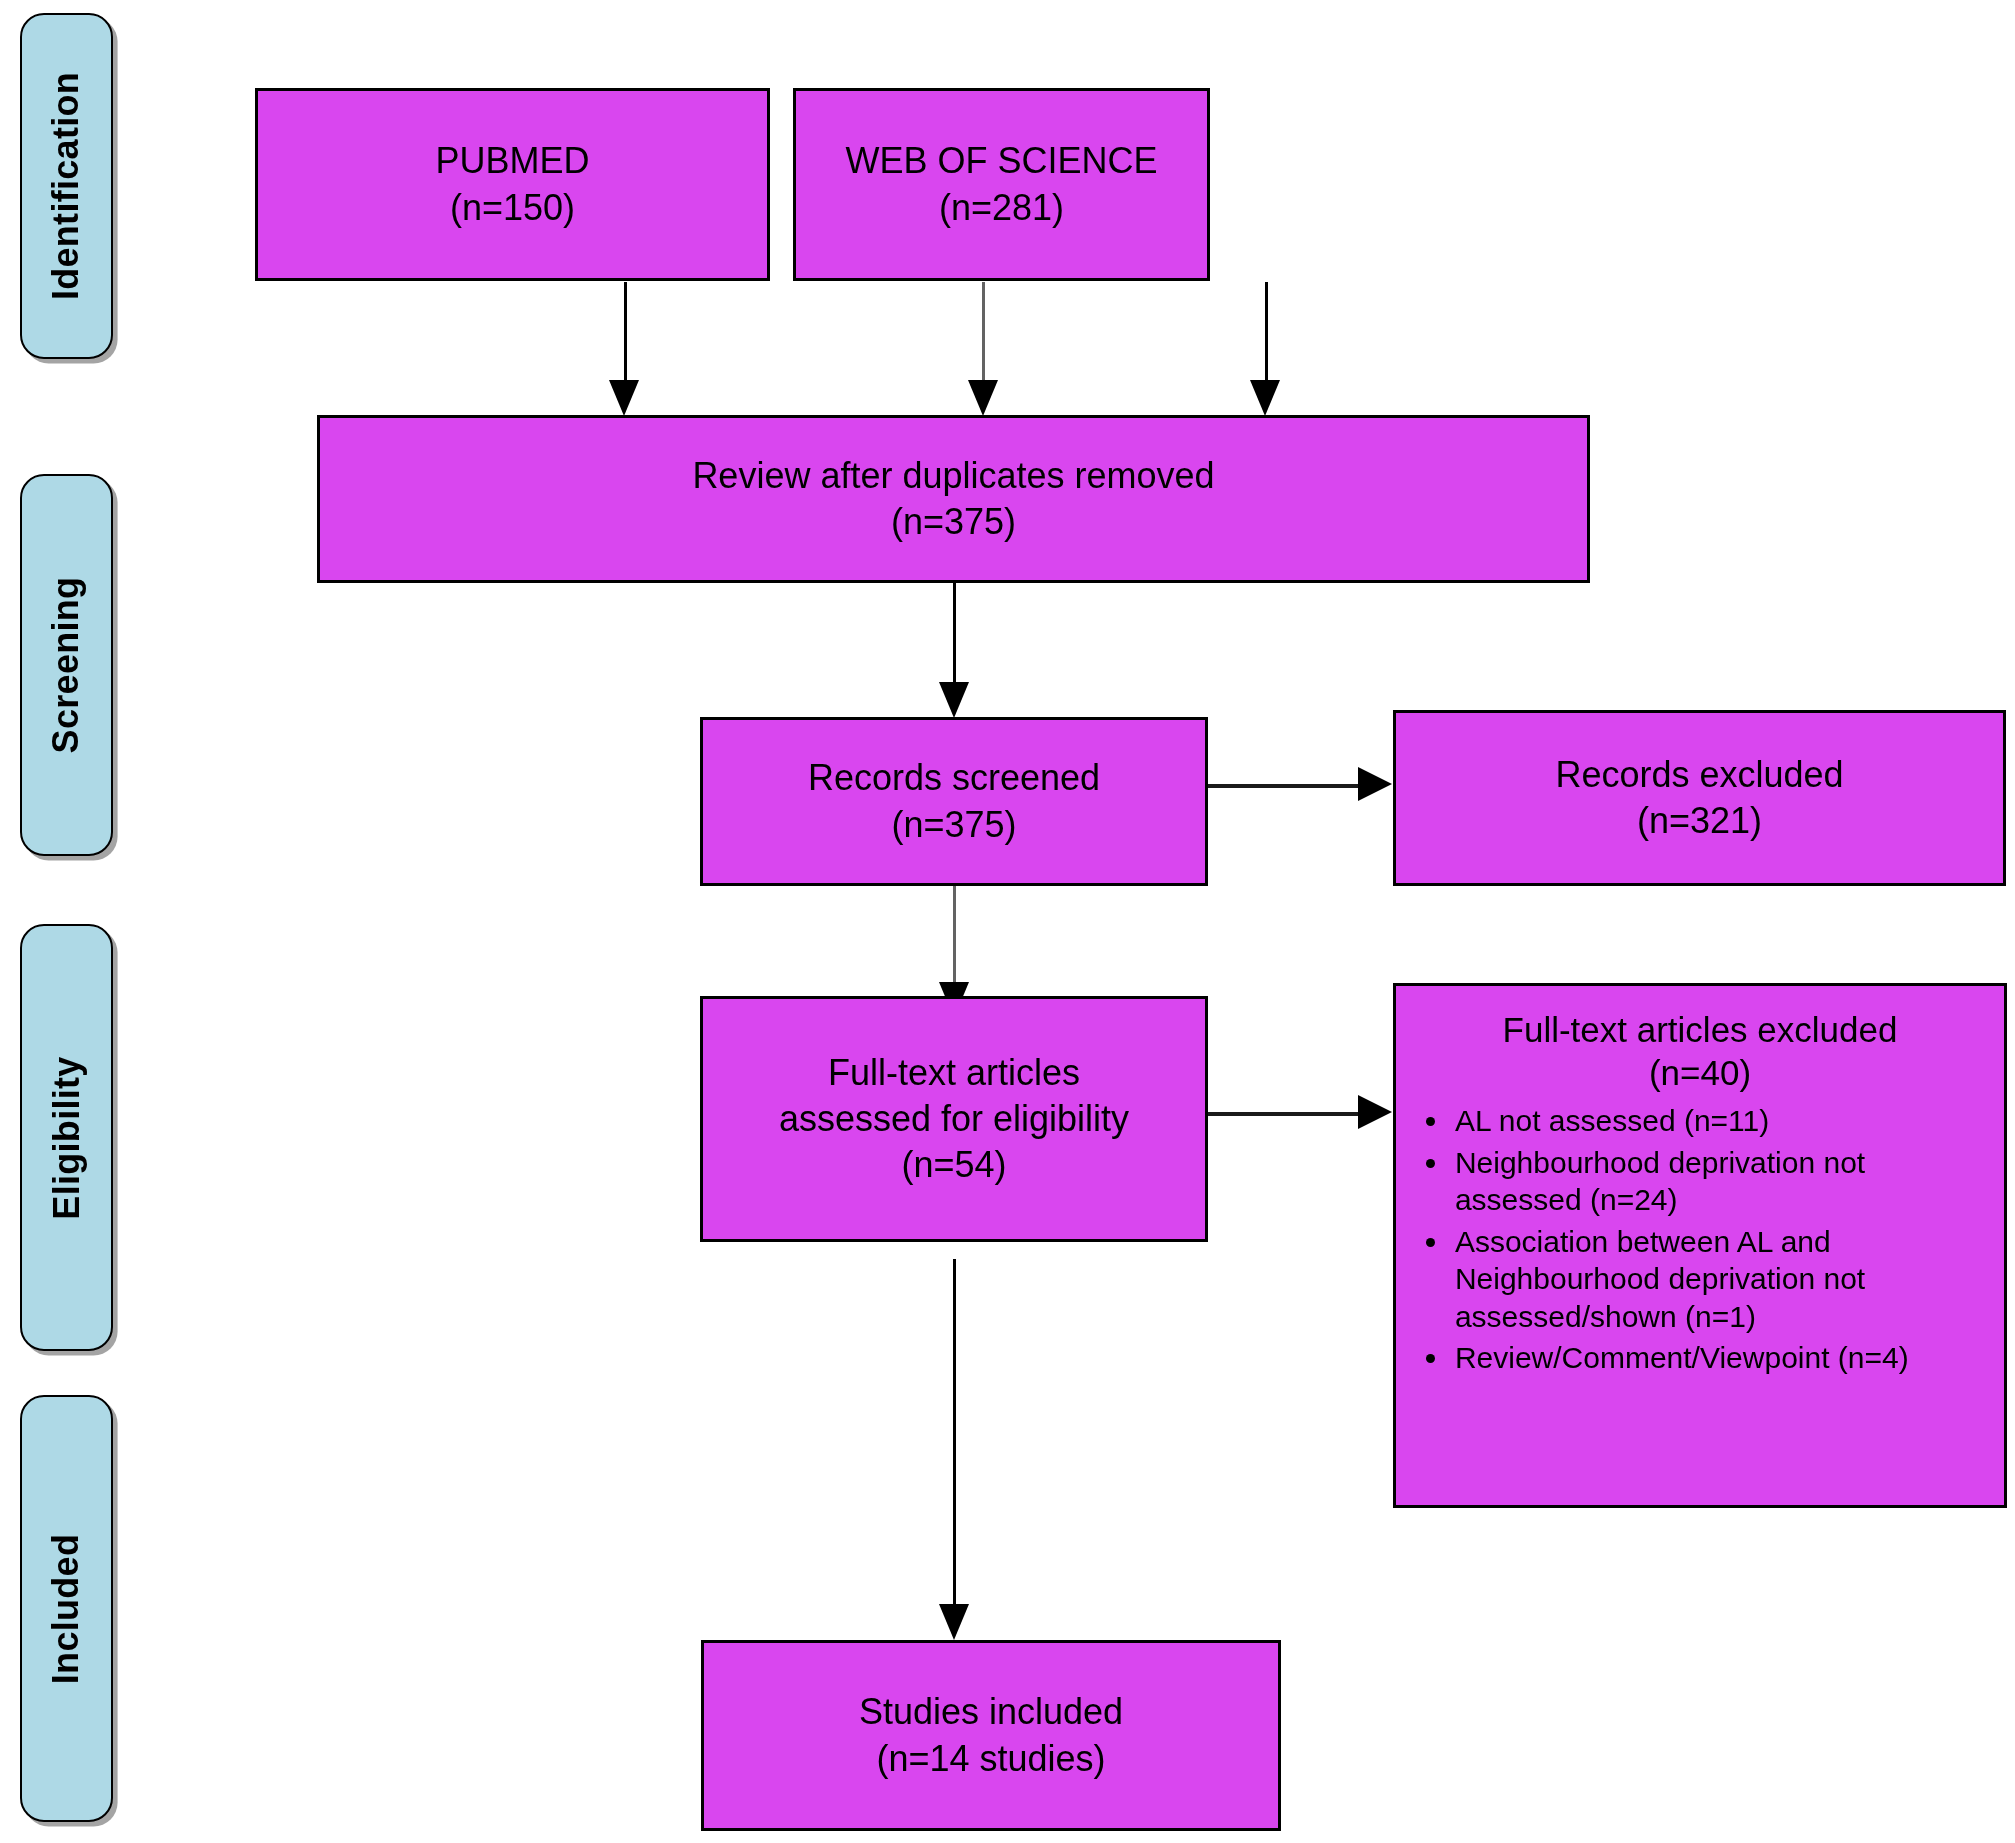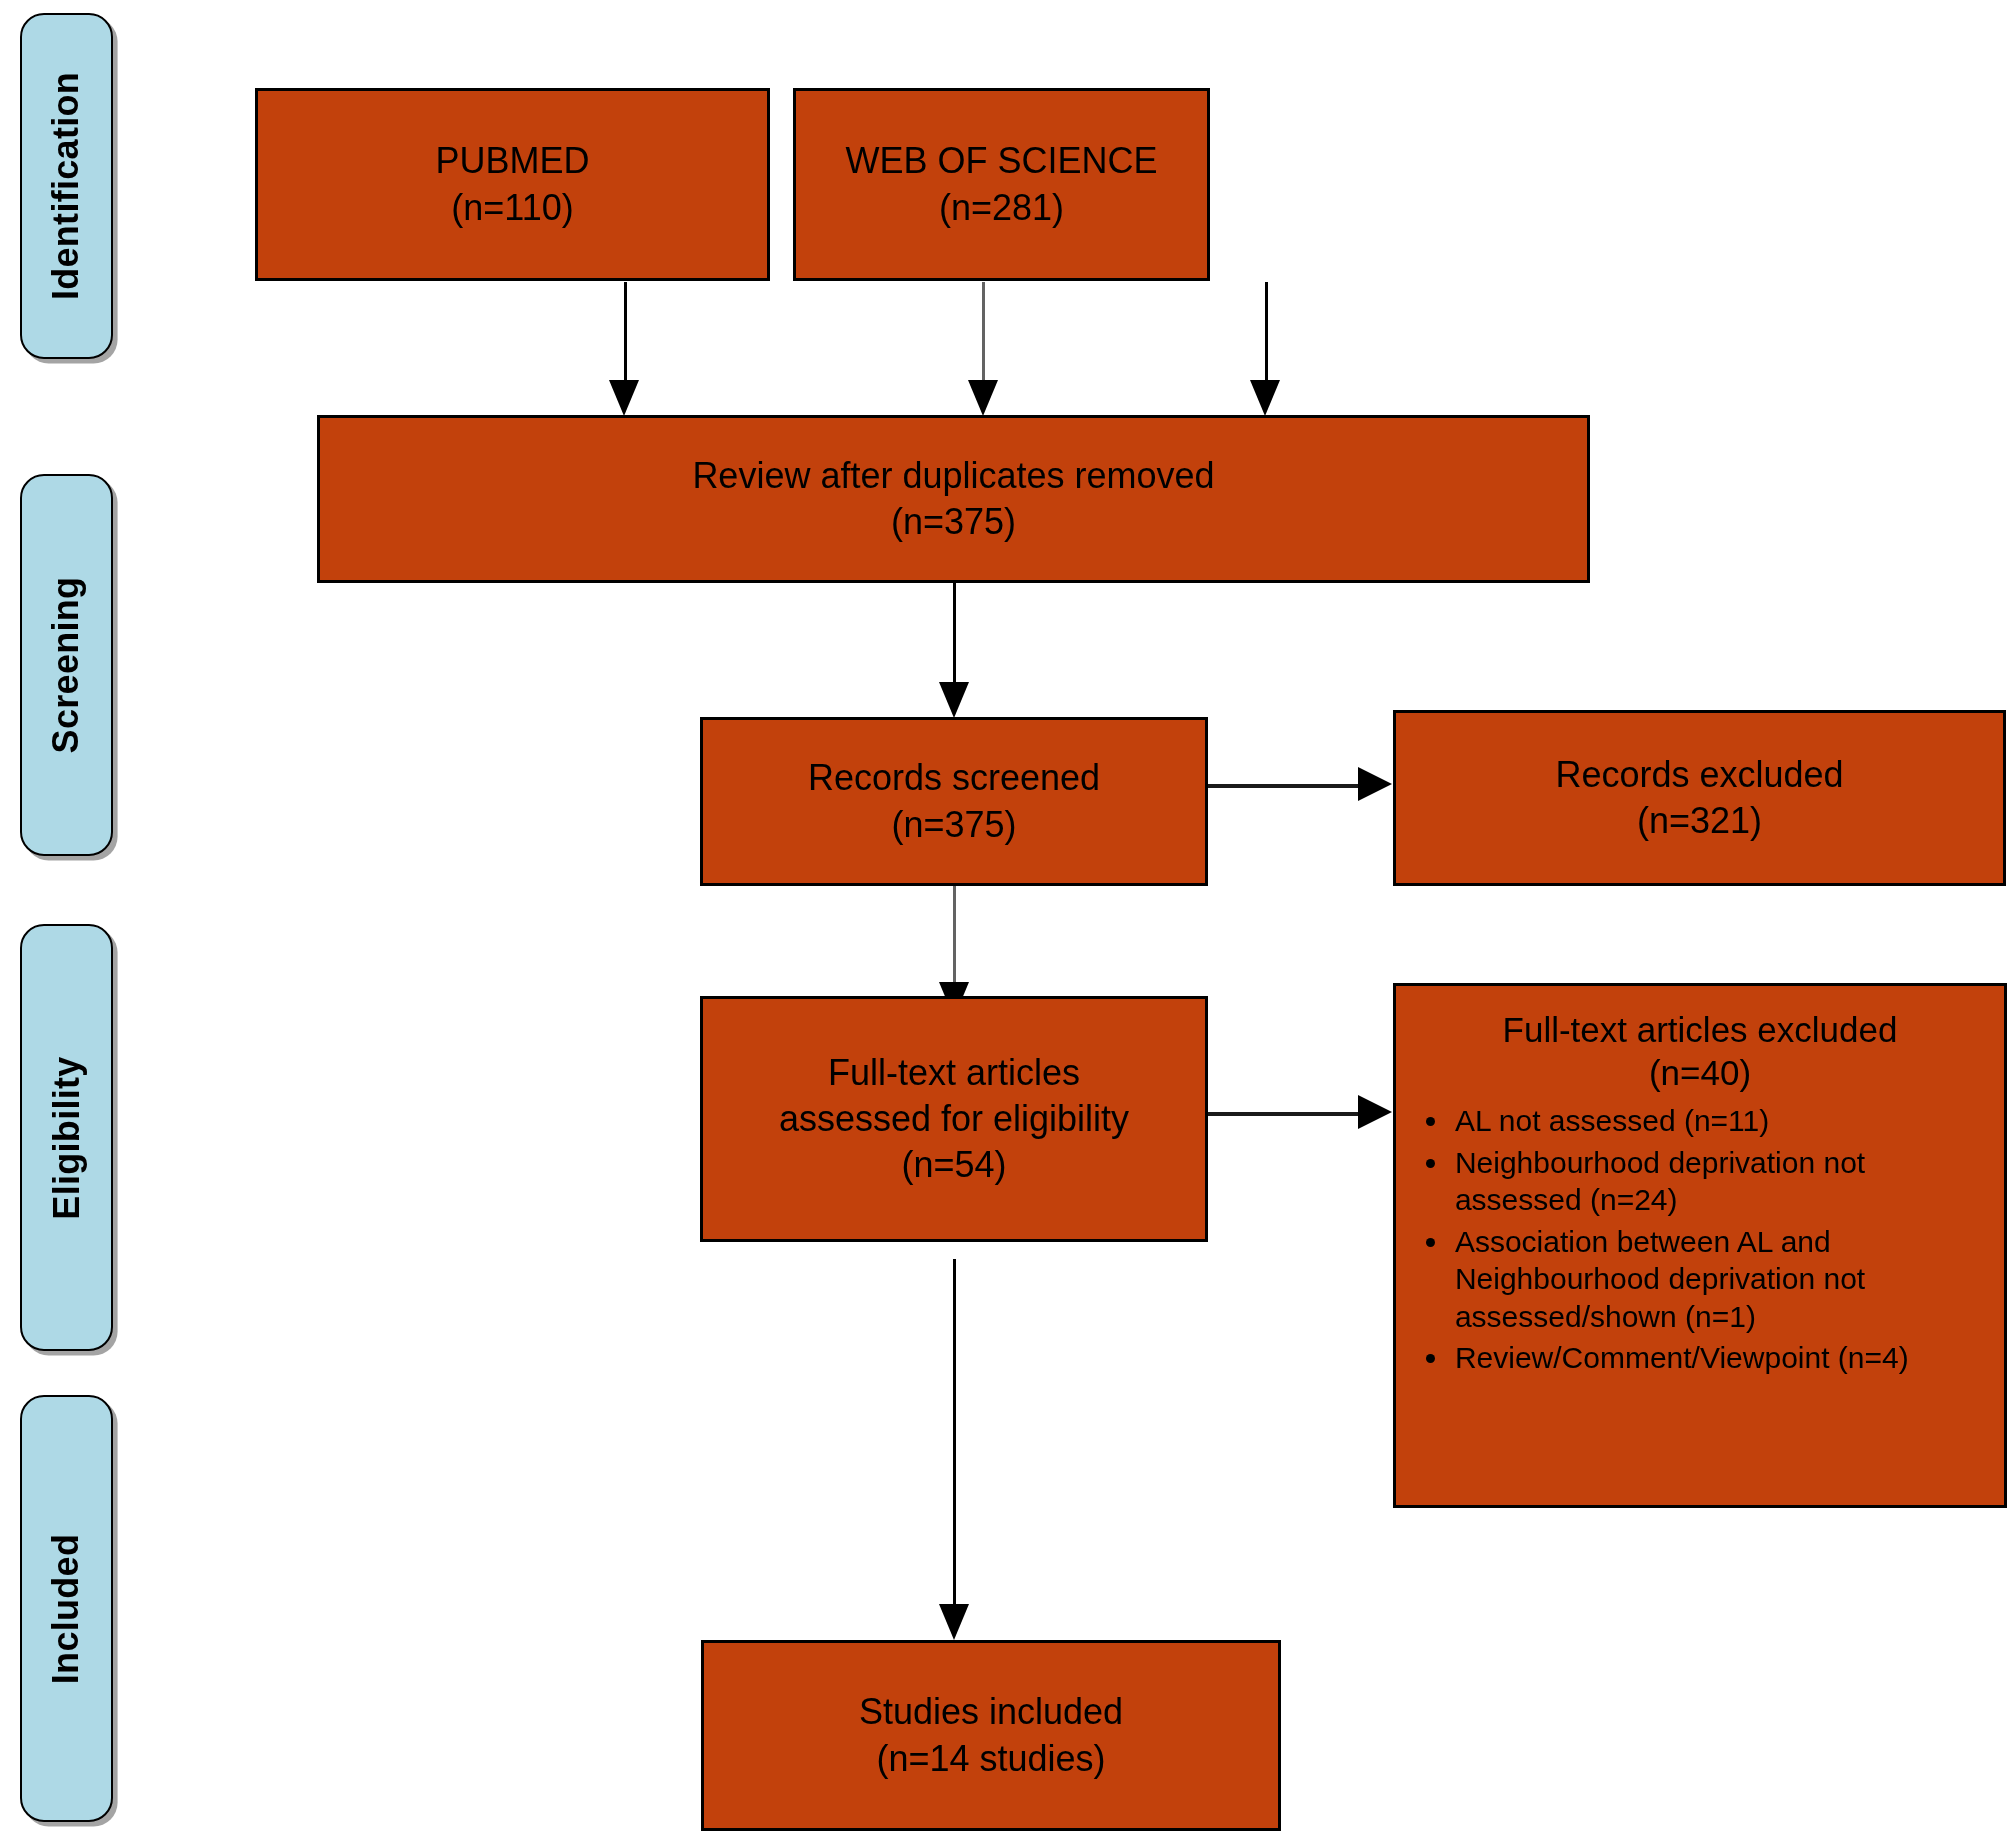--- a/index.html
+++ b/index.html
@@ -38,21 +38,21 @@
     white-space: nowrap;
     font-size: 36px;
     font-weight: bold;
     letter-spacing: 0.3px;
     color: #000000;
   }
 
   
   .flow-box {
     position: absolute;
-    background: #c2410c;
+    background: #d946ef;
     border: 3.5px solid #000000;
     display: flex;
     align-items: center;
     justify-content: center;
     text-align: center;
     padding: 5.8px 10.4px;
   }
   .flow-box .box-inner {
     width: 100%;
   }
@@ -131,21 +131,21 @@
     <span class="stage-text">Eligibility</span>
   </div>
 
   <div class="stage-label" style="left:20px; top:1395px; width:93px; height:427px;">
     <span class="stage-text">Included</span>
   </div>
 
   <div class="flow-box" style="left:255px; top:88px; width:515px; height:193px;">
     <div class="box-inner">
       <div class="box-line">PUBMED</div>
-      <div class="box-line">(n=110)</div>
+      <div class="box-line">(n=150)</div>
     </div>
   </div>
 
   <div class="flow-box" style="left:793px; top:88px; width:417px; height:193px;">
     <div class="box-inner">
       <div class="box-line">WEB OF SCIENCE</div>
       <div class="box-line">(n=281)</div>
     </div>
   </div>
 

